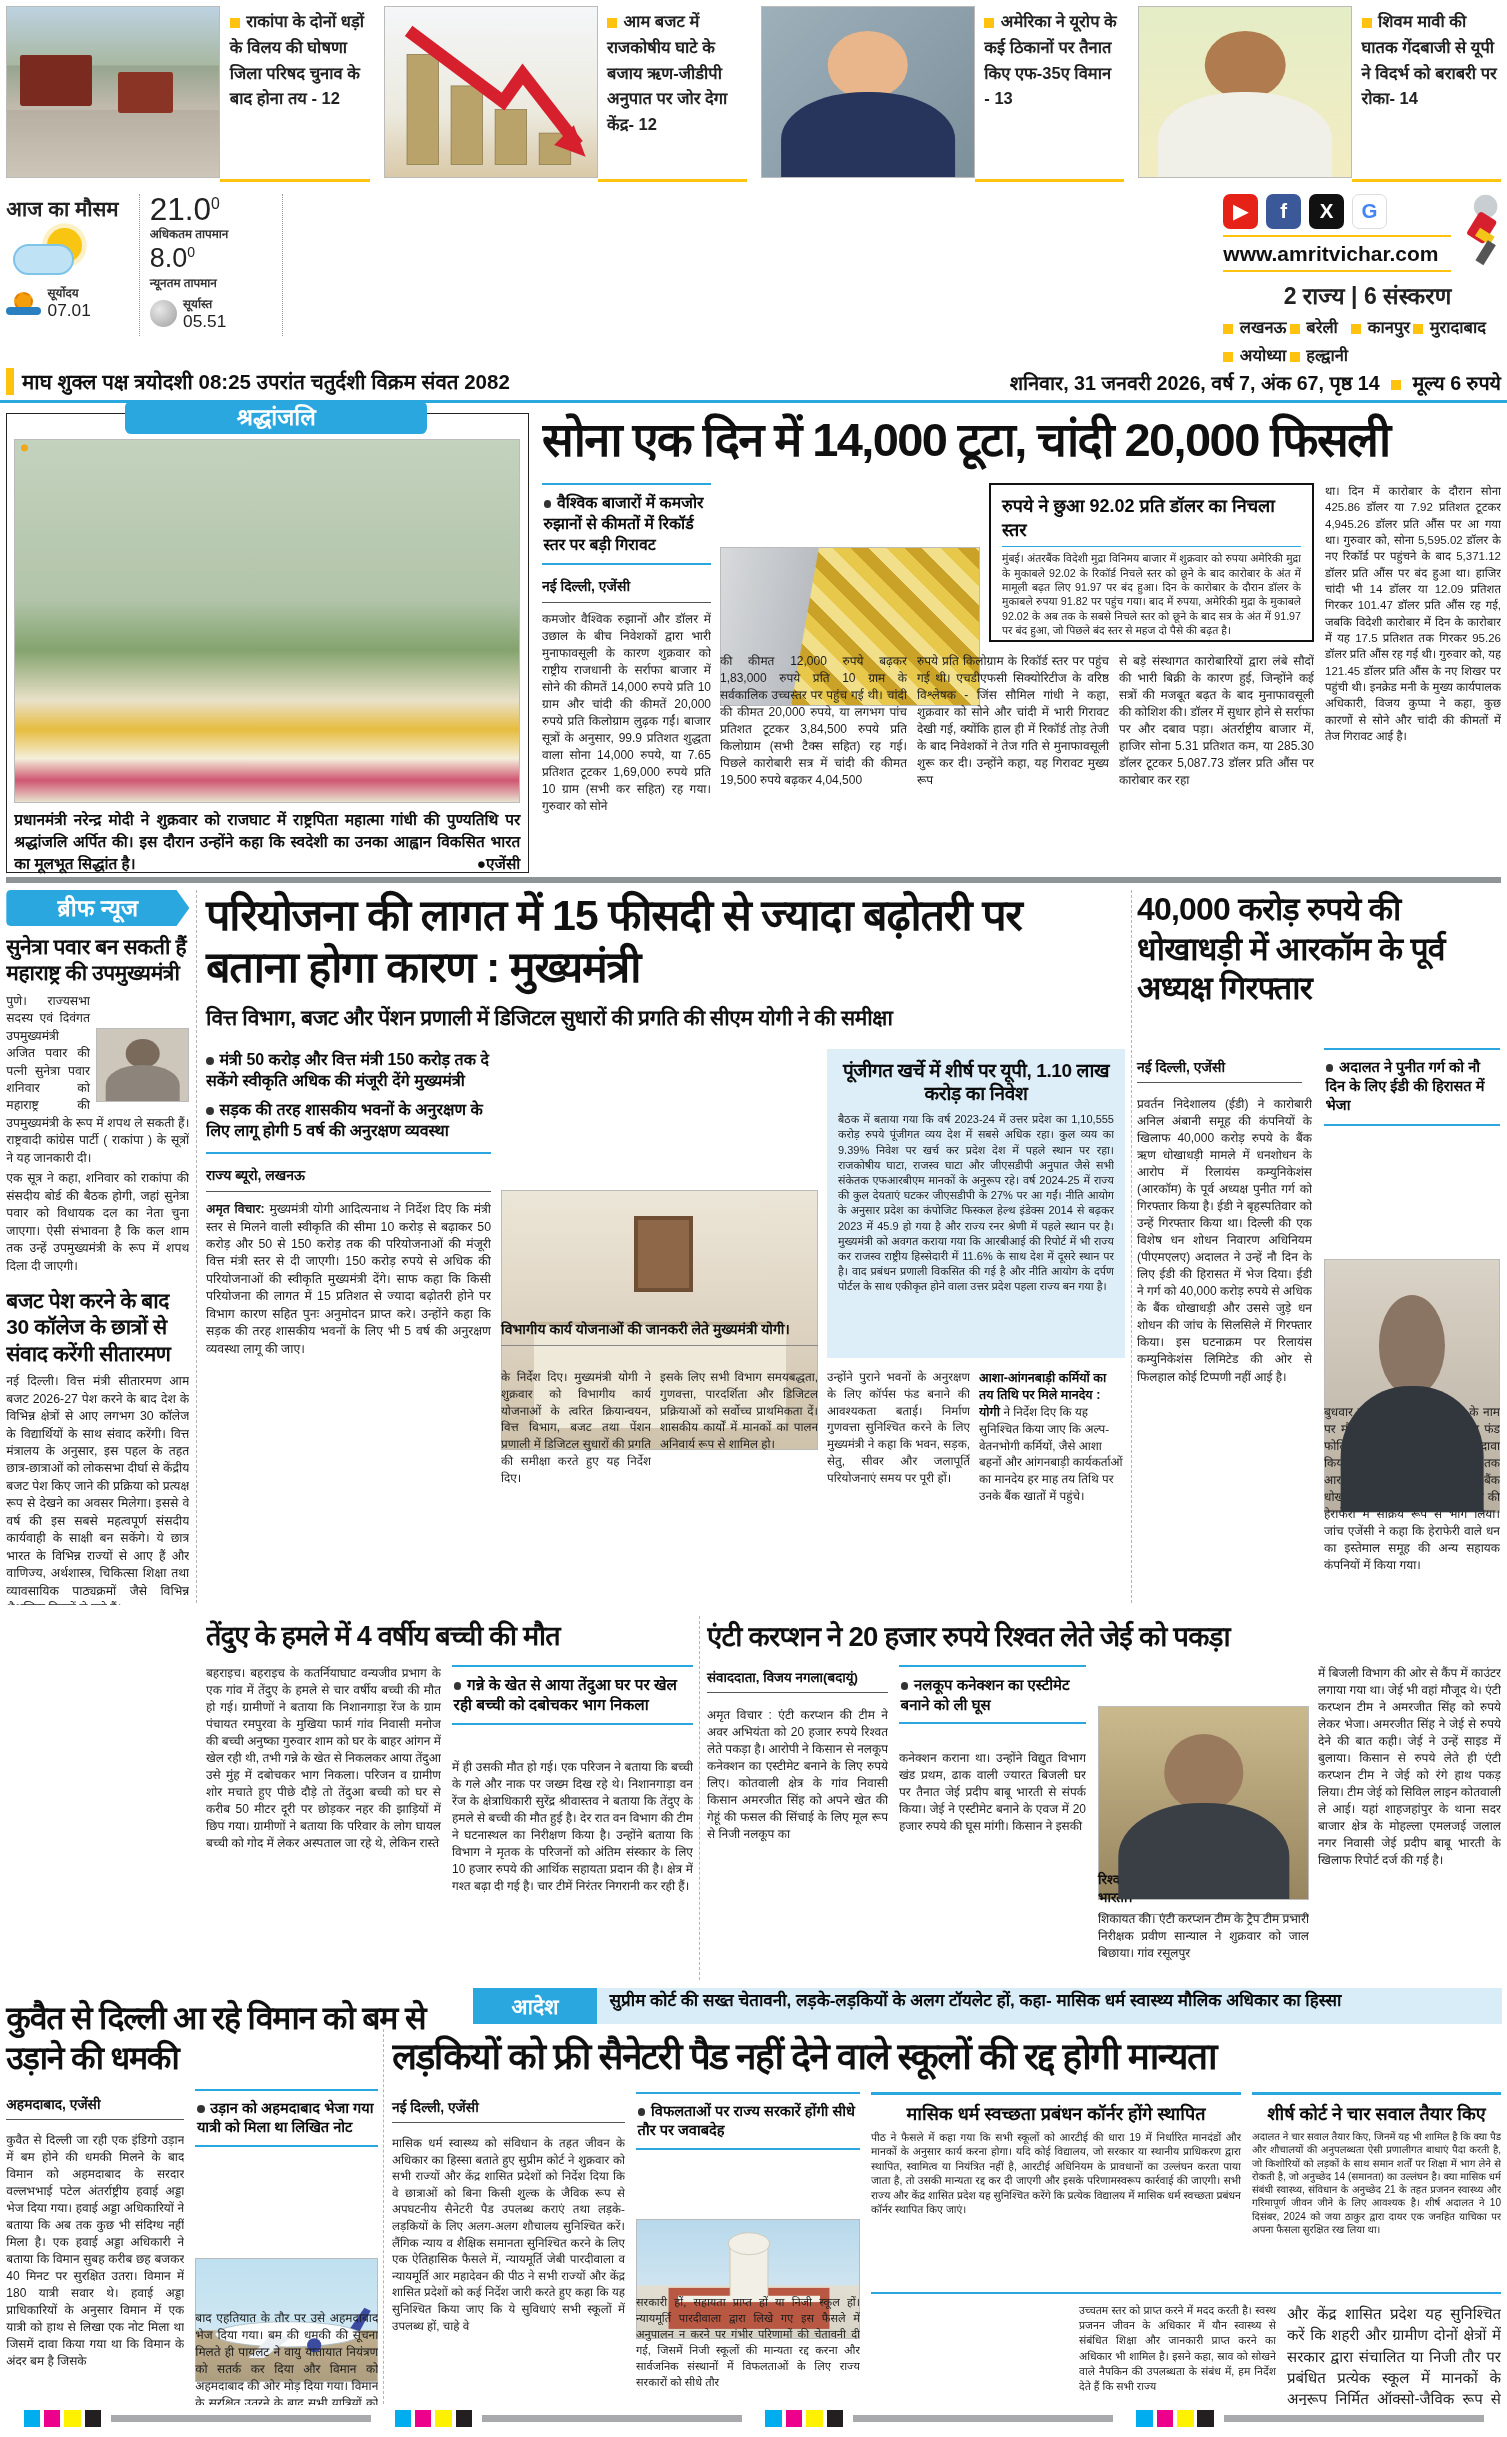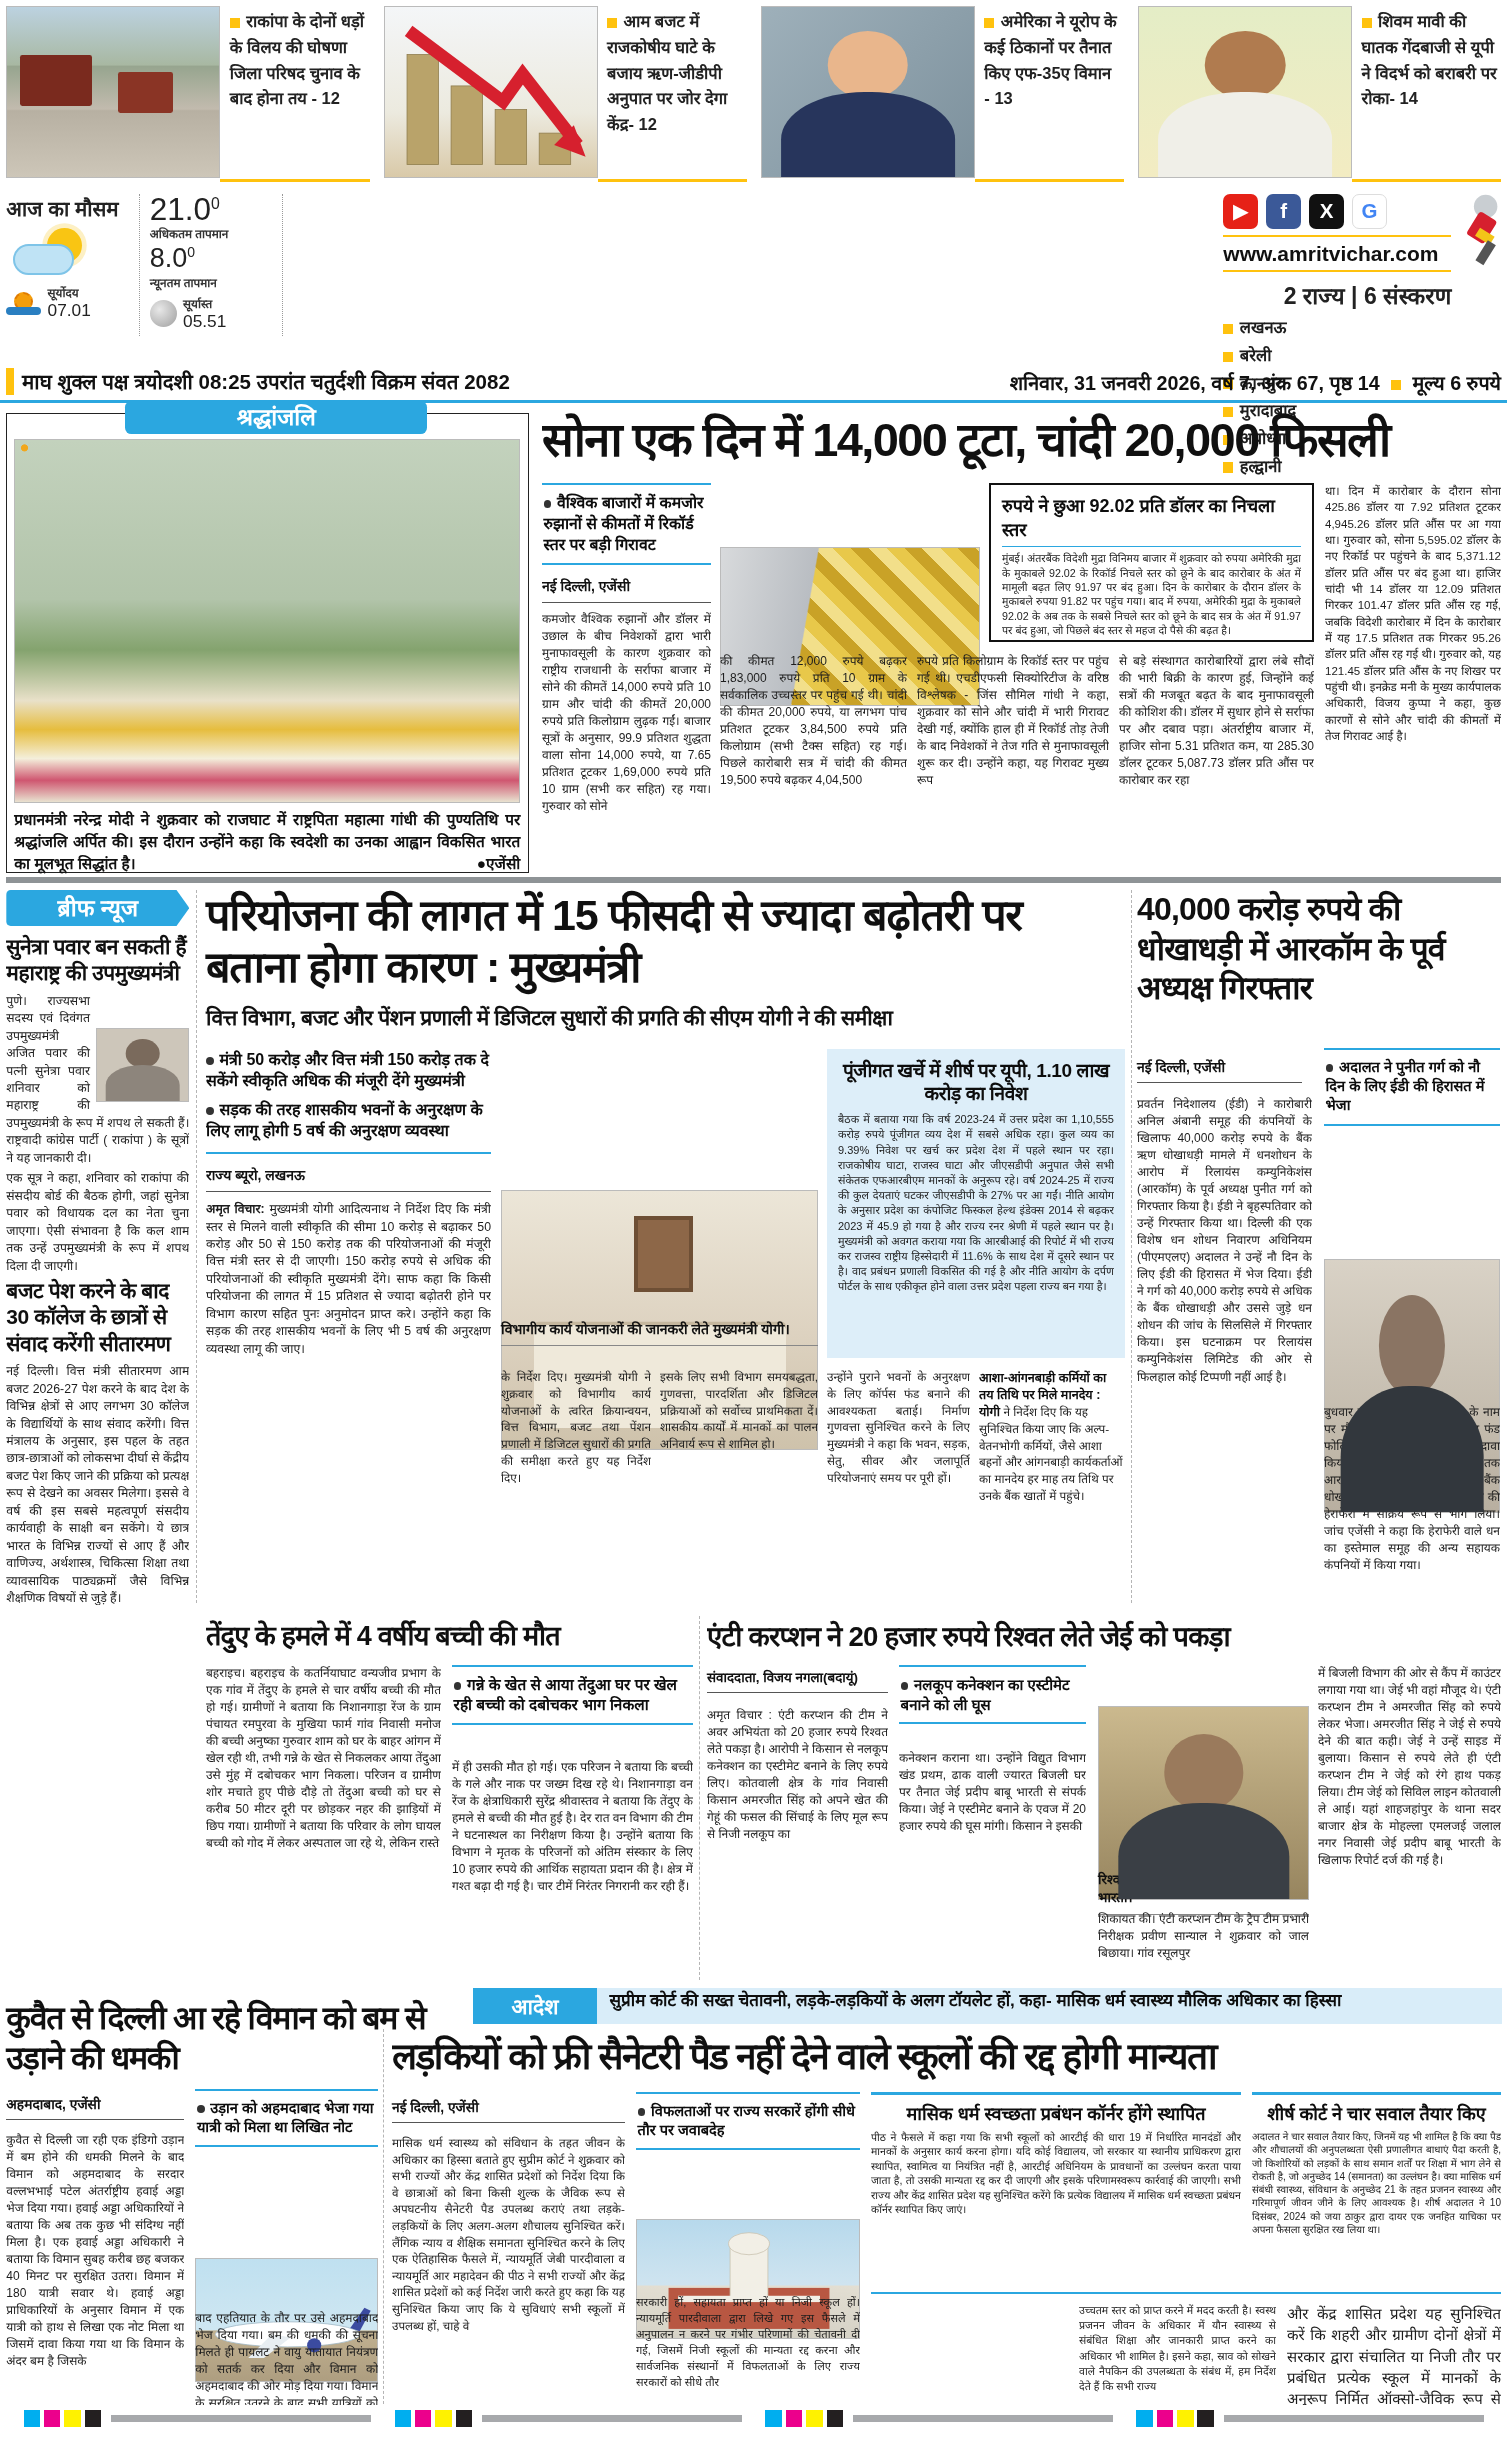--- a/index.html
+++ b/index.html
@@ -131,21 +131,21 @@
 
     <div class="abs" style="left:1217px;top:4.7px;width:228px">
       <div style="display:flex;gap:7.9px;border-bottom:2.4px solid var(--yellow);padding-bottom:6.3px">
         <div class="social" style="background:#e62117">▶</div>
         <div class="social" style="background:#3b5998">f</div>
         <div class="social" style="background:#111">X</div>
         <div class="social" style="background:#fff;border:1.6px solid #ddd;color:#4285f4">G</div>
       </div>
       <div style="font-weight:bold;font-size:21px;color:#111;padding:4.7px 0;border-bottom:2.4px solid var(--yellow);white-space:nowrap">www.amritvichar.com</div>
       <div style="font-weight:bold;font-size:23px;color:#222;padding:6.3px 0 4.7px;text-align:right">2 राज्य | 6 संस्करण</div>
-      <div style="display:grid;grid-template-columns:1fr;row-gap:4.7px;column-gap:3.2px">
+      <div style="display:grid;grid-template-columns:1fr 1fr 1fr 1fr;row-gap:4.7px;column-gap:3.2px">
         <div class="ed"><span class="sq"></span><span>लखनऊ</span></div>
         <div class="ed"><span class="sq"></span><span>बरेली</span></div>
         <div class="ed"><span class="sq"></span><span>कानपुर</span></div>
         <div class="ed"><span class="sq"></span><span>मुरादाबाद</span></div>
         <div class="ed"><span class="sq"></span><span>अयोध्या</span></div>
         <div class="ed"><span class="sq"></span><span>हल्द्वानी</span></div>
       </div>
     </div>
 
     <div class="abs" style="left:1453px;top:3.2px;width:47px;height:76px">
@@ -204,21 +204,21 @@
   <div class="abs" style="left:6.3px;top:890px;width:183px;height:715px;overflow:hidden">
     <div style="height:36px;background:var(--blue);color:#fff;font-weight:bold;font-size:23px;text-align:center;line-height:36px;clip-path:polygon(0 0,93% 0,100% 50%,93% 100%,0 100%);border-radius:4.7px 0 0 4.7px"><span>ब्रीफ न्यूज</span></div>
     <div style="margin-top:7.9px">
       <div class="hl" style="font-size:21px;line-height:1.25;letter-spacing:-0.4px">सुनेत्रा पवार बन सकती हैं  महाराष्ट्र की उपमुख्यमंत्री</div>
       <div class="bt" style="margin-top:6.3px;font-size:12.3px">
         <div class="ph avatar" style="--h:#7a6a5c;--b:#8d857c;float:right;width:93px;height:74px;margin:35px 0 4.7px 6.3px;background:#cdc6ba"></div>
         <span>पुणे। राज्यसभा सदस्य एवं दिवंगत उपमुख्यमंत्री अजित पवार की पत्नी सुनेत्रा पवार शनिवार को महाराष्ट्र की उपमुख्यमंत्री के रूप में शपथ ले सकती हैं। राष्ट्रवादी कांग्रेस पार्टी ( राकांपा ) के सूत्रों ने यह जानकारी दी।</span>
       </div>
       <div class="bt" style="font-size:12.3px;margin-top:3.2px">एक सूत्र ने कहा, शनिवार को राकांपा की संसदीय बोर्ड की बैठक होगी, जहां सुनेत्रा पवार को विधायक दल का नेता चुना जाएगा। ऐसी संभावना है कि कल शाम तक उन्हें उपमुख्यमंत्री के रूप में शपथ दिला दी जाएगी।</div>
     </div>
-    <div style="margin-top:3px">
+    <div style="margin-top:13px">
       <div class="hl" style="font-size:21px;line-height:1.25;letter-spacing:-0.4px">बजट पेश करने के बाद 30 कॉलेज के छात्रों से संवाद करेंगी सीतारमण</div>
       <div class="bt" style="margin-top:6.3px;font-size:12.3px">नई दिल्ली। वित्त मंत्री सीतारमण आम बजट 2026-27 पेश करने के बाद देश के विभिन्न क्षेत्रों से आए लगभग 30 कॉलेज के विद्यार्थियों के साथ संवाद करेंगी। वित्त मंत्रालय के अनुसार, इस पहल के तहत छात्र-छात्राओं को लोकसभा दीर्घा से केंद्रीय बजट पेश किए जाने की प्रक्रिया को प्रत्यक्ष रूप से देखने का अवसर मिलेगा। इससे वे वर्ष की इस सबसे महत्वपूर्ण संसदीय कार्यवाही के साक्षी बन सकेंगे। ये छात्र भारत के विभिन्न राज्यों से आए हैं और वाणिज्य, अर्थशास्त्र, चिकित्सा शिक्षा तथा व्यावसायिक पाठ्यक्रमों जैसे विभिन्न शैक्षणिक विषयों से जुड़े हैं।</div>
     </div>
 
   </div>
 
   <div class="abs vdash" style="left:196px;top:890px;height:713px"></div>
   <div class="abs vdash" style="left:1131px;top:890px;height:713px"></div>
 
   <div class="abs" style="left:206px;top:890px;width:918px;height:715px">

